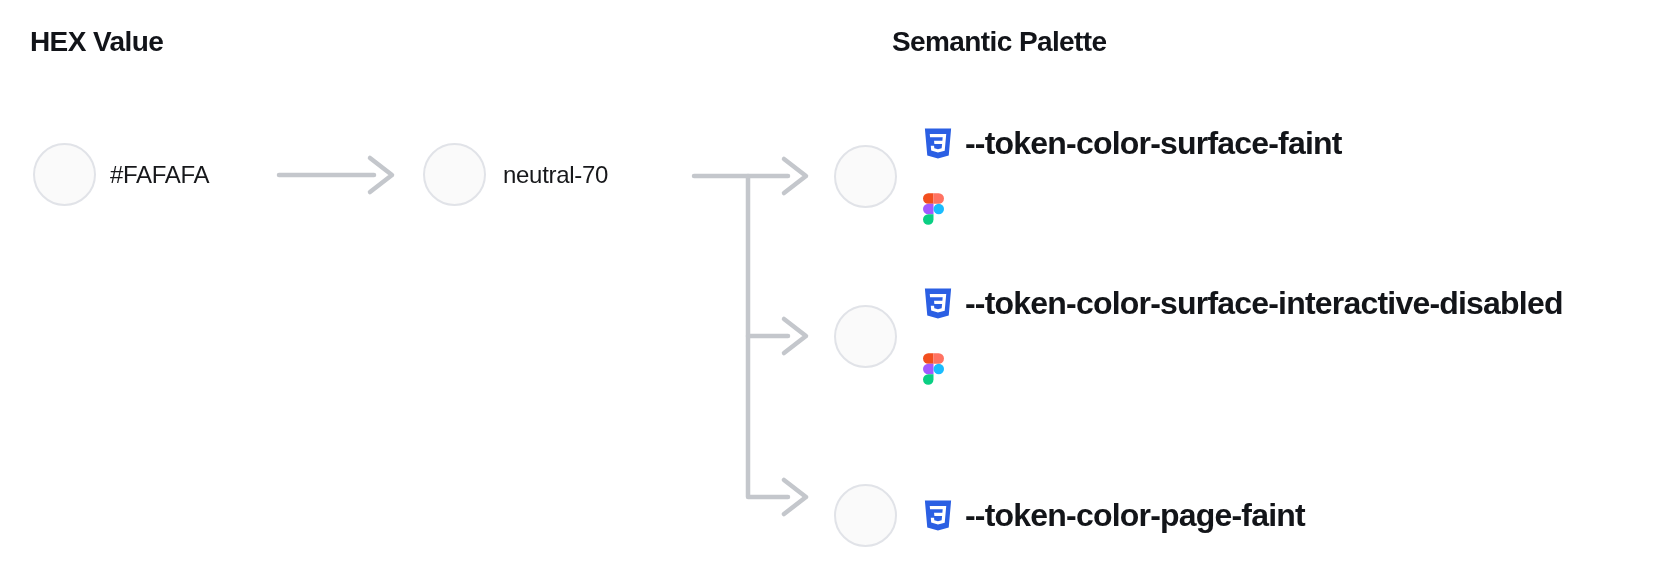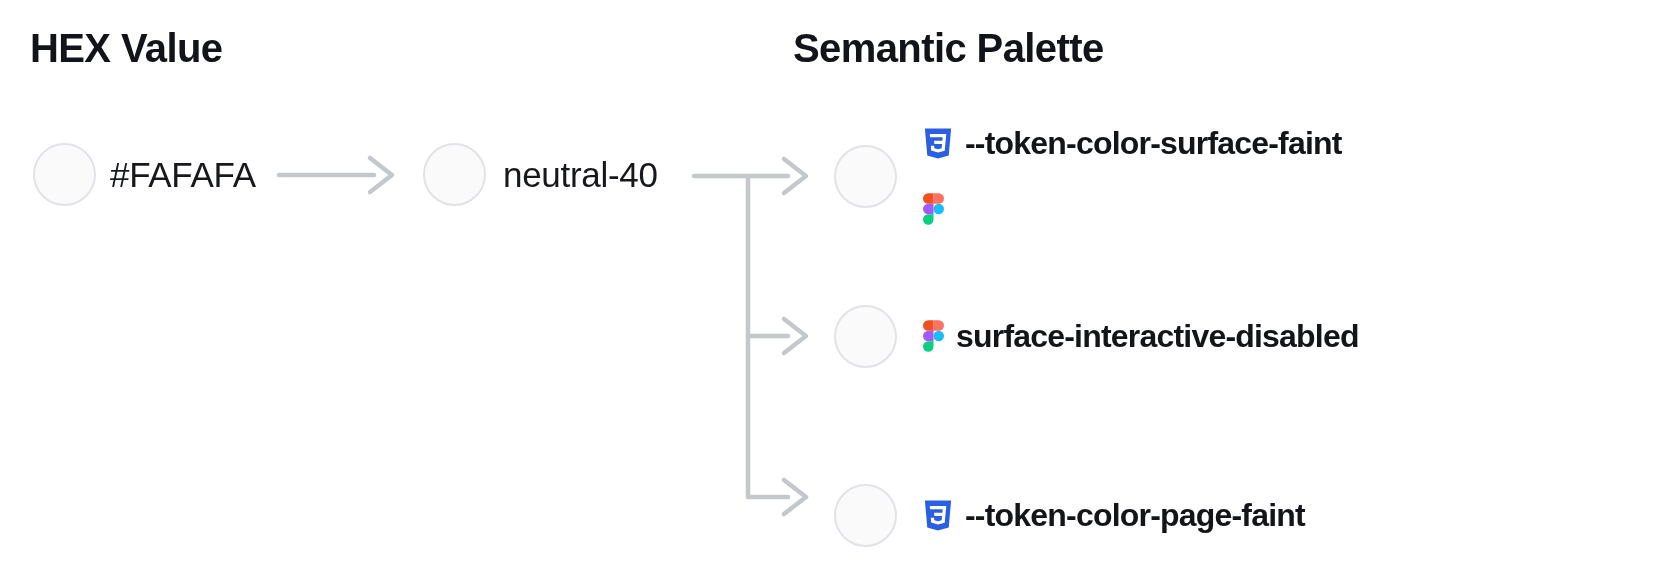--- a/index.html
+++ b/index.html
@@ -1,39 +1,39 @@
 <!DOCTYPE html>
 <html><head>
 <meta charset="utf-8">
 <style>
   html,body{margin:0;padding:0;background:#ffffff;}
   .canvas{
     position:relative;width:1672px;height:584px;background:#ffffff;
     font-family:"Liberation Sans",sans-serif;overflow:hidden;color:#17181B;
   }
   .heading{
-    position:absolute;top:26px;font-size:40px;font-weight:700;
+    position:absolute;top:26px;font-size:28px;font-weight:700;
     letter-spacing:-0.6px;color:#121419;white-space:nowrap;text-align:right;
   }
   .heading.hex{left:30px;}
   .heading.core{left:418px;}
-  .heading.semantic{left:793px;}
+  .heading.semantic{left:892px;}
 
   .connectors{position:absolute;left:0;top:0;pointer-events:none;}
 
   .swatch{
     width:63px;height:63px;border-radius:50%;
     background:#FAFAFA;border:2px solid #E1E3E8;box-sizing:border-box;
     flex:0 0 auto;
   }
   .node{position:absolute;display:flex;align-items:center;}
   .node-hex{left:33px;top:143px;}
   .node-core{left:423px;top:143px;}
   .node .value{
-    font-size:35px;font-weight:400;color:#17181B;letter-spacing:-0.3px;
+    font-size:24px;font-weight:400;color:#17181B;letter-spacing:-0.3px;
     white-space:nowrap;
   }
   .node-hex .value{margin-left:14px;}
   .node-core .value{margin-left:17px;}
 
   .sem-row{position:absolute;left:834px;height:166px;display:flex;align-items:center;}
   .sem-row.r0{top:93px;}
   .sem-row.r1{top:253px;}
   .sem-row.r2{top:432px;}
   .sem-lines{margin-left:26px;display:flex;flex-direction:column;}
@@ -67,21 +67,21 @@
     </g>
   </svg>
 
   <div class="node node-hex">
     <span class="swatch" style="background: rgb(250, 250, 250);"></span>
     <span class="value">#FAFAFA</span>
   </div>
 
   <div class="node node-core">
     <span class="swatch" style="background: rgb(250, 250, 250);"></span>
-    <span class="value">neutral-40</span>
+    <span class="value">neutral-70</span>
   </div>
 
   <div class="sem-row r0">
     <span class="swatch" style="background: rgb(250, 250, 250);"></span>
     <div class="sem-lines">
       <div class="sem-line">
         <span class="icon">
           <svg width="30" height="33" viewBox="0 0 24 24">
               <path fill="#2B5FE3" d="M1.5 0h21l-1.91 21.563L11.977 24l-8.564-2.438L1.5 0zm17.09 4.413L5.41 4.41l.213 2.622 10.125.002-.255 2.716h-6.64l.24 2.573h6.182l-.366 3.523-2.91.804-2.956-.81-.188-2.11h-2.61l.29 3.855L12 19.288l5.373-1.53L18.59 4.414z"></path>
             </svg>
@@ -100,29 +100,36 @@
         </span>
       </div>
     </div>
   </div>
 
   <div class="sem-row r1">
     <span class="swatch" style="background: rgb(250, 250, 250);"></span>
     <div class="sem-lines">
       <div class="sem-line">
         <span class="icon">
+          <svg width="30" height="33" viewBox="0 0 24 24">
+              <path fill="#2B5FE3" d="M1.5 0h21l-1.91 21.563L11.977 24l-8.564-2.438L1.5 0zm17.09 4.413L5.41 4.41l.213 2.622 10.125.002-.255 2.716h-6.64l.24 2.573h6.182l-.366 3.523-2.91.804-2.956-.81-.188-2.11h-2.61l.29 3.855L12 19.288l5.373-1.53L18.59 4.414z"></path>
+            </svg>
+        </span>
+        <span class="token">--token-color-surface-interactive-disabled</span>
+      </div>
+      <div class="sem-line">
+        <span class="icon">
           <svg width="21" height="32" viewBox="0 0 38 57">
               <path fill="#F24E1E" d="M19 0H9.5a9.5 9.5 0 0 0 0 19H19V0z"></path>
               <path fill="#FF7262" d="M19 0h9.5a9.5 9.5 0 0 1 0 19H19V0z"></path>
               <path fill="#A259FF" d="M19 19H9.5a9.5 9.5 0 0 0 0 19H19V19z"></path>
               <circle fill="#1ABCFE" cx="28.5" cy="28.5" r="9.5"></circle>
               <path fill="#0ACF83" d="M9.5 57A9.5 9.5 0 0 0 19 47.5V38H9.5a9.5 9.5 0 0 0 0 19z"></path>
             </svg>
         </span>
-        <span class="token">surface-interactive-disabled</span>
       </div>
     </div>
   </div>
 
   <div class="sem-row r2">
     <span class="swatch" style="background: rgb(250, 250, 250);"></span>
     <div class="sem-lines">
       <div class="sem-line">
         <span class="icon">
           <svg width="30" height="33" viewBox="0 0 24 24">

